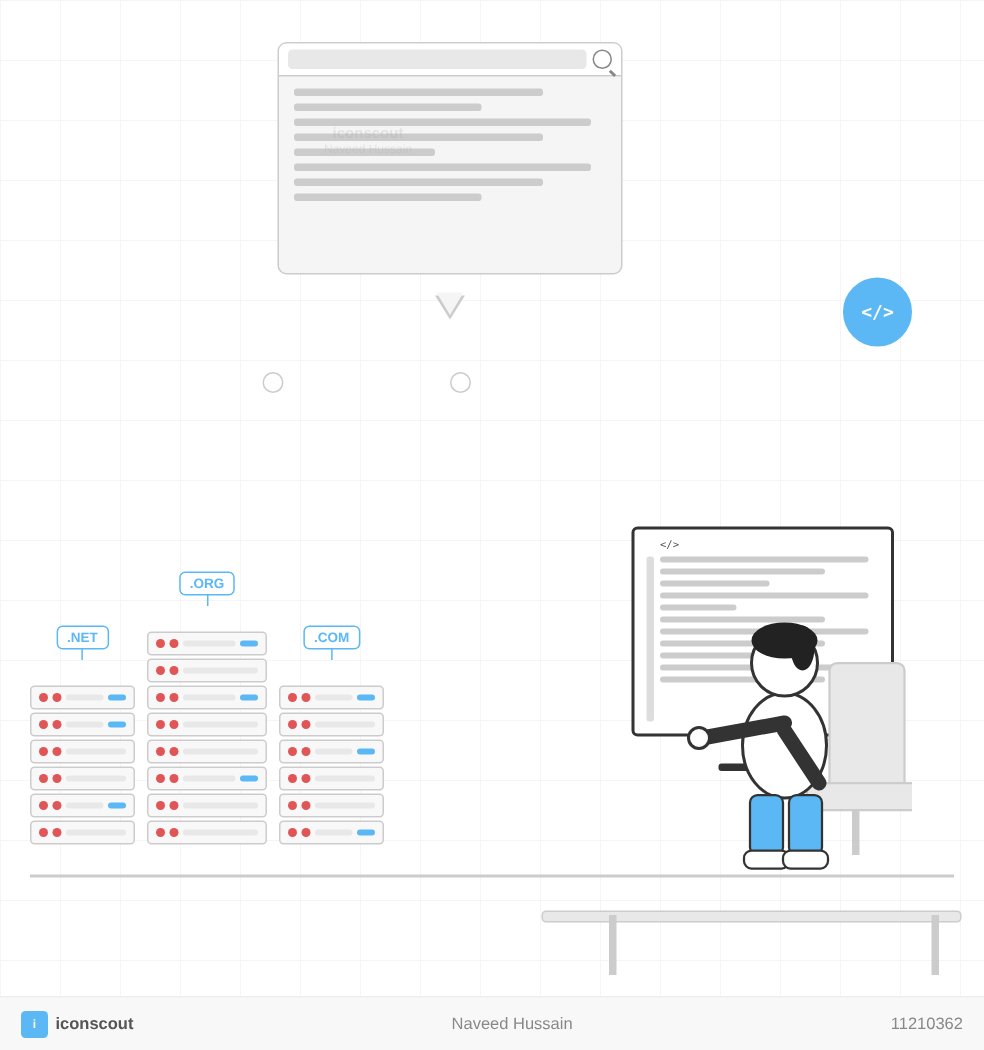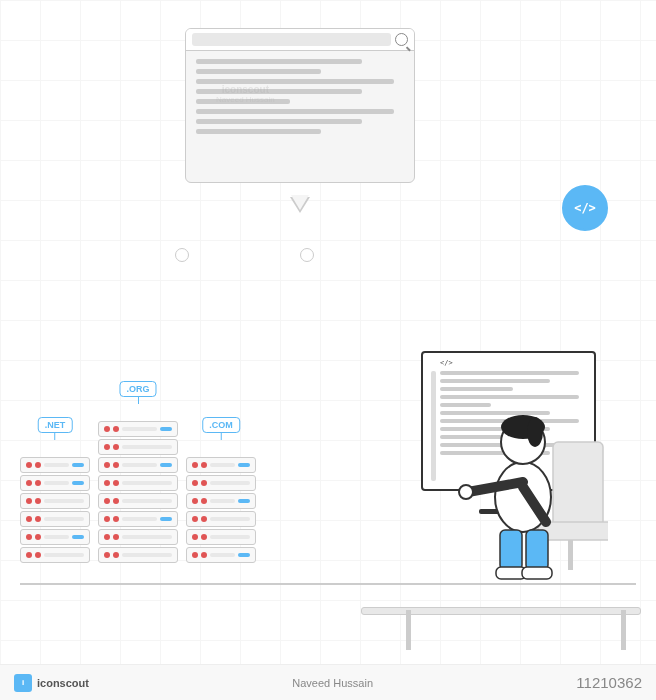--- a/index.html
+++ b/index.html
@@ -396,21 +396,21 @@
       color: #555;
       font-weight: bold;
     }
 
     .author-text {
       font-size: 11px;
       color: #888;
     }
 
     .id-text {
-      font-size: 15px;
+      font-size: 11px;
       color: #888;
     }
   </style>
 </head>
 <body>
 
 <div class="main-container">
   <div class="grid-bg"></div>
 
   <div class="scene">

